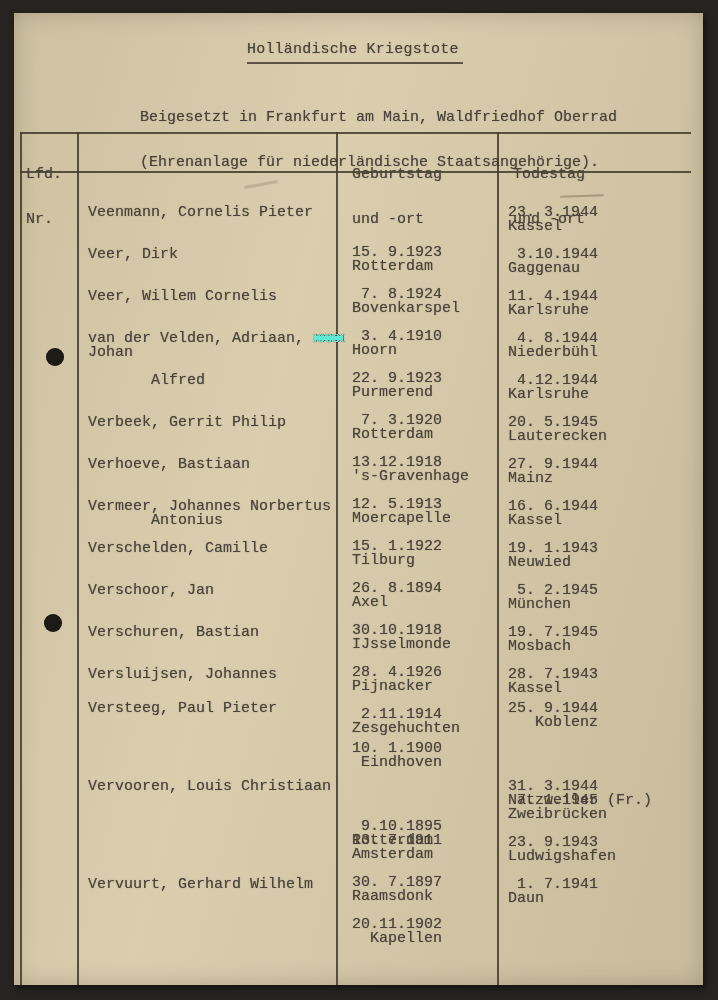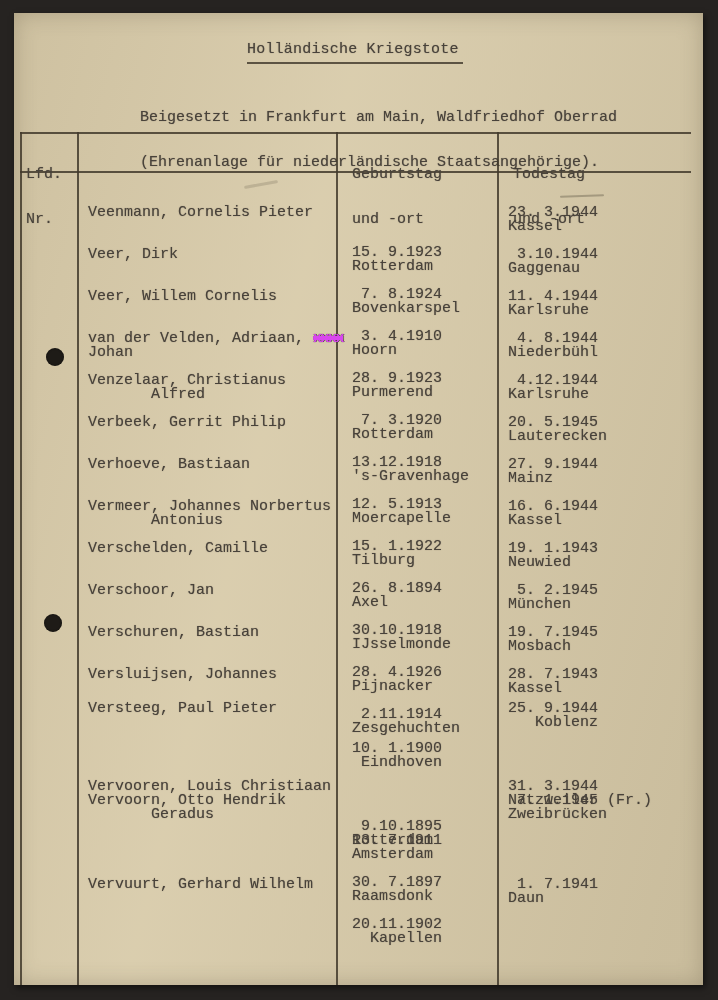--- a/index.html
+++ b/index.html
@@ -26,21 +26,21 @@
   }
   .subtitle{font-size:15px;line-height:15px;}
   .tline{position:absolute;background:rgba(66,58,44,0.85);}
   .hdr{font-size:15px;line-height:15px;}
   .row{position:absolute;left:0;top:0;width:718px;height:42px;font-size:15px;line-height:13.5px;}
   .cell{position:absolute;white-space:pre;top:0;}
   .name-cell{left:88px;}
   .birth-cell{left:352px;margin-top:40px;}
   .death-cell{left:508px;}
   .strike{
-    font-weight:700;color:#d946ef;letter-spacing:-1.5px;
+    font-weight:700;color:#5eead4;letter-spacing:-1.5px;
     text-decoration:line-through;text-decoration-thickness:4px;
     text-shadow:0 0 1px #2a2620, 0.5px 0 0 #2a2620;
   }
   .strike:empty{display:none;}
   .hole{position:absolute;border-radius:50%;background:#1e1b17;box-shadow:0 0 2px rgba(0,0,0,0.6) inset;}
   .smudge{position:absolute;border-radius:2px;}
 </style>
 </head>
 <body>
 
@@ -91,25 +91,25 @@
         <div class="cell birth-cell"><div> 7. 8.1924</div><div>Bovenkarspel</div></div>
         <div class="cell death-cell"><div> 3.10.1944</div><div>Gaggenau</div></div>
       </div>
       <div class="row ink" style="top: 290px;">
         <div class="cell name-cell"><span>Veer, Willem Cornelis</span><div></div></div>
         <div class="cell birth-cell"><div> 3. 4.1910</div><div>Hoorn</div></div>
         <div class="cell death-cell"><div>11. 4.1944</div><div>Karlsruhe</div></div>
       </div>
       <div class="row ink" style="top: 332px;">
         <div class="cell name-cell"><span>van der Velden, Adriaan, </span><span class="strike">xxxx</span><div>Johan</div></div>
-        <div class="cell birth-cell"><div>28. 9.1923</div><div>Purmerend</div></div>
+        <div class="cell birth-cell"><div>22. 9.1923</div><div>Purmerend</div></div>
         <div class="cell death-cell"><div> 4. 8.1944</div><div>Niederbühl</div></div>
       </div>
       <div class="row ink" style="top: 374px;">
-        <div class="cell name-cell"><span>Venzelaar, Christianus</span><div>       Alfred</div></div>
+        <div class="cell name-cell"><div>       Alfred</div></div>
         <div class="cell birth-cell"><div> 7. 3.1920</div><div>Rotterdam</div></div>
         <div class="cell death-cell"><div> 4.12.1944</div><div>Karlsruhe</div></div>
       </div>
       <div class="row ink" style="top: 416px;">
         <div class="cell name-cell"><span>Verbeek, Gerrit Philip</span><div></div></div>
         <div class="cell birth-cell"><div>13.12.1918</div><div>'s-Gravenhage</div></div>
         <div class="cell death-cell"><div>20. 5.1945</div><div>Lauterecken</div></div>
       </div>
       <div class="row ink" style="top: 458px;">
         <div class="cell name-cell"><span>Verhoeve, Bastiaan</span><div></div></div>
@@ -145,26 +145,26 @@
         <div class="cell name-cell"><span>Versteeg, Paul Pieter</span><div></div></div>
         <div class="cell birth-cell"><div>10. 1.1900</div><div>Eindhoven</div></div>
         <div class="cell death-cell"><div>25. 9.1944</div><div>Koblenz</div></div>
       </div>
       <div class="row ink" style="top: 780px;">
         <div class="cell name-cell"><span>Vervooren, Louis Christiaan</span><div></div></div>
         <div class="cell birth-cell"><div> 9.10.1895</div><div>Rotterdam</div></div>
         <div class="cell death-cell"><div>31. 3.1944</div><div>Natzweiler (Fr.)</div></div>
       </div>
       <div class="row ink" style="top: 794px;">
-        <div class="cell name-cell"><span>Vervoorn, Otto Hendrik</span><div>       Geradus</div></div>
         <div class="cell birth-cell"><div>13. 7.1911</div><div>Amsterdam</div></div>
         <div class="cell death-cell"><div> 7. 1.1945</div><div>Zweibrücken</div></div>
       </div>
       <div class="row ink" style="top: 836px;">
         <div class="cell birth-cell"><div>30. 7.1897</div><div>Raamsdonk</div></div>
+        <div class="cell death-cell"><div>23. 9.1943</div><div>Ludwigshafen</div></div>
       </div>
       <div class="row ink" style="top: 878px; padding-left: 36px;">
         <div class="cell name-cell"><span>Vervuurt, Gerhard Wilhelm</span><div></div></div>
         <div class="cell birth-cell"><div>20.11.1902</div><div>  Kapellen</div></div>
         <div class="cell death-cell"><div> 1. 7.1941</div><div>Daun</div></div>
       </div>
     </div>
 
 </div>
 

